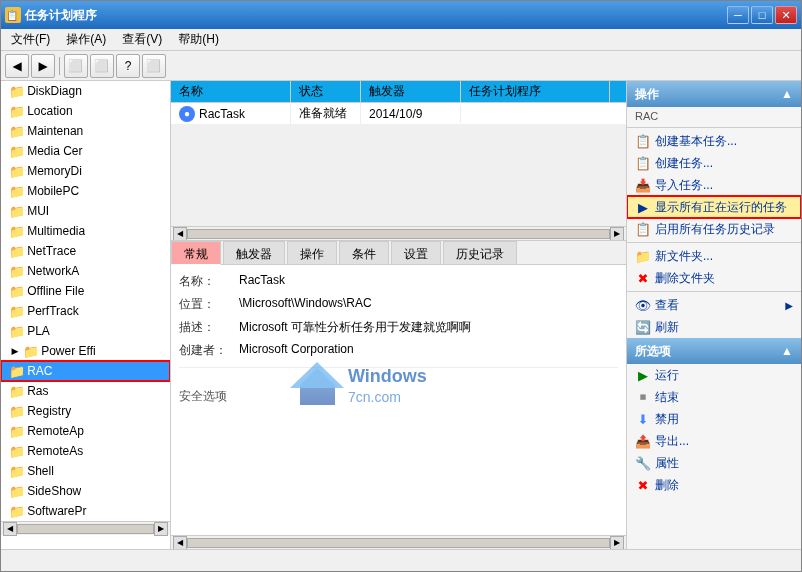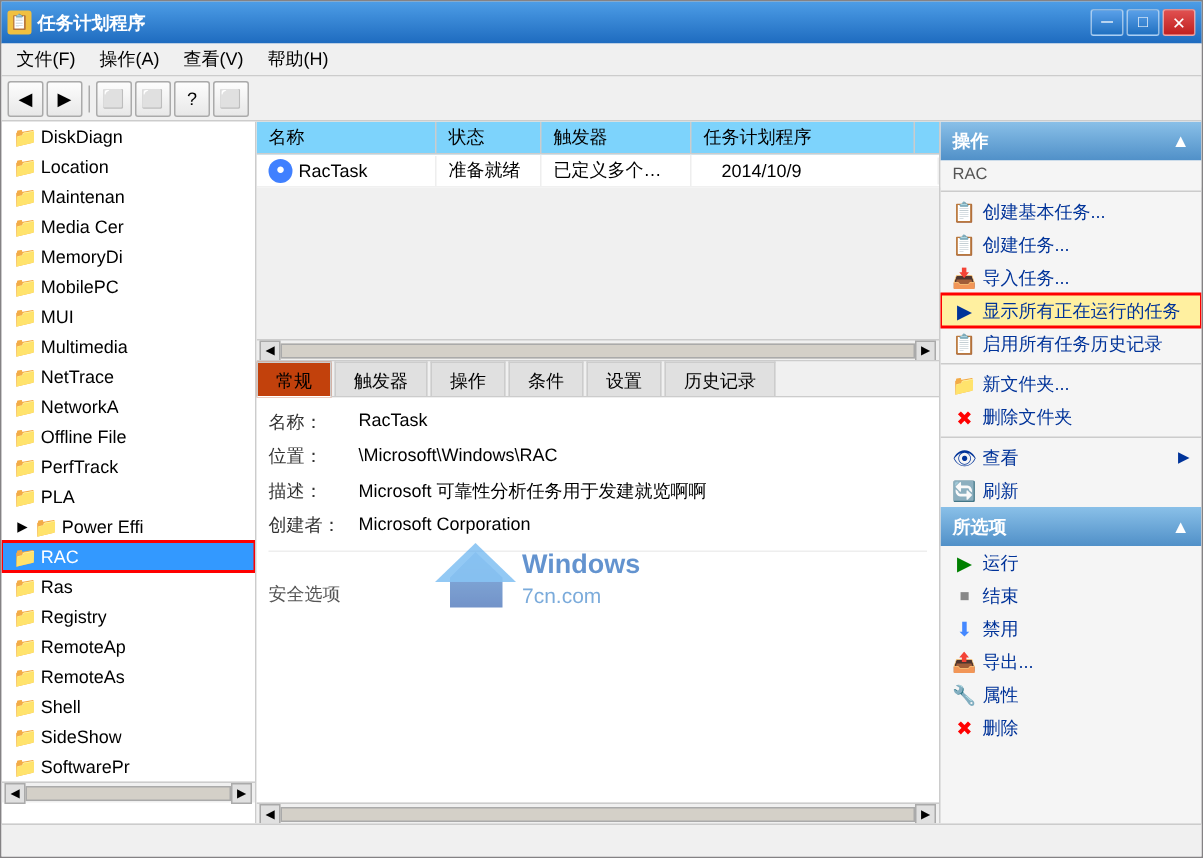--- a/index.html
+++ b/index.html
@@ -159,21 +159,21 @@
     }
     .task-list {
       height: 160px;
       border-bottom: 1px solid #ccc;
       overflow: hidden;
       display: flex;
       flex-direction: column;
     }
     .task-header {
       display: flex;
-      background: #7dd3fc;
+      background: #0ea5e9;
       border-bottom: 1px solid #ccc;
       height: 22px;
       align-items: center;
     }
     .task-header-cell {
       padding: 2px 8px;
       border-right: 1px solid #ccc;
       font-size: 12px;
       font-weight: normal;
       overflow: hidden;
@@ -230,21 +230,21 @@
     .tab {
       padding: 4px 12px;
       border: 1px solid #ccc;
       border-bottom: none;
       cursor: pointer;
       font-size: 12px;
       background: #e0e0e0;
       margin-right: 2px;
     }
     .tab.active {
-      background: #c2410c;
+      background: #fca5a5;
       border-bottom: 1px solid white;
       margin-bottom: -1px;
       z-index: 1;
     }
     .detail-panel {
       flex: 1;
       background: white;
       overflow-y: auto;
       padding: 8px;
     }
@@ -483,21 +483,20 @@
           <div class="task-header-cell">任务计划程序</div>
           <div style="width:16px;"></div>
         </div>
         <div class="task-list-scroll">
           <div class="task-row">
             <div class="task-cell">
               <div class="task-icon">●</div>
               <span>RacTask</span>
             </div>
             <div class="task-cell">准备就绪</div>
-            <div class="task-cell">已定义多个触发器</div>
             <div class="task-cell">2014/10/9</div>
           </div>
         </div>
 
         <div style="height:14px; display:flex; align-items:center; border-top:1px solid #ccc; background:#f0f0f0; padding:0 2px;">
           <div style="width:14px;height:14px;border:1px solid #aaa;background:#e0e0e0;display:flex;align-items:center;justify-content:center;font-size:8px;cursor:pointer;">◀</div>
           <div style="flex:1;height:10px;background:#d4d0c8;border:1px solid #aaa;"></div>
           <div style="width:14px;height:14px;border:1px solid #aaa;background:#e0e0e0;display:flex;align-items:center;justify-content:center;font-size:8px;cursor:pointer;">▶</div>
         </div>
       </div>

